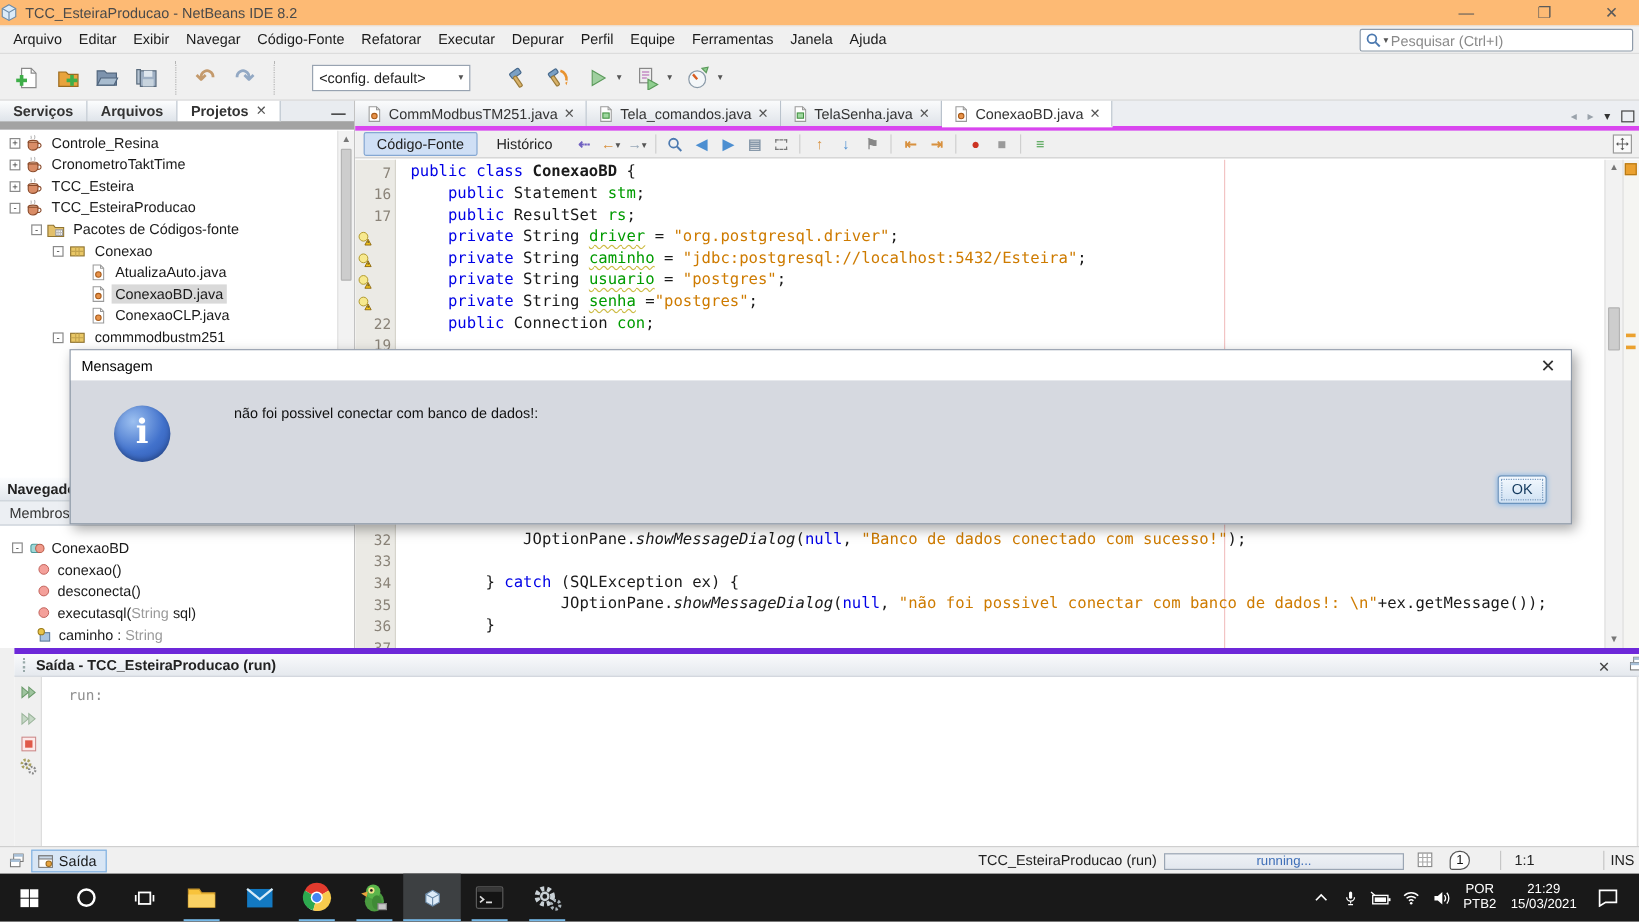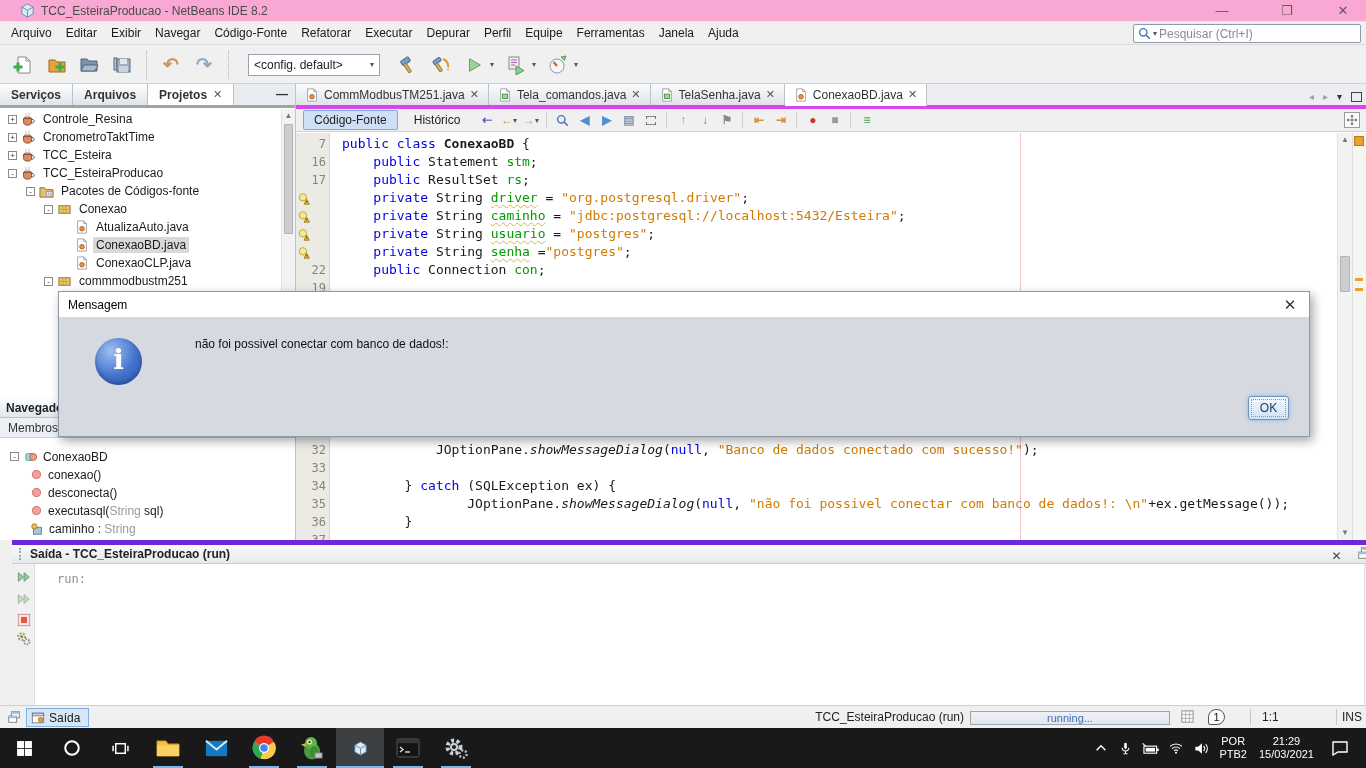--- a/index.html
+++ b/index.html
@@ -3,22 +3,22 @@
 <meta charset="utf-8">
 <style>
   *{margin:0;padding:0;box-sizing:border-box}
   html,body{background:#444}
   #screen{position:relative;width:1366px;height:768px;background:#f0f0f0;overflow:hidden;
     font-family:"Liberation Sans",sans-serif;font-size:12px;color:#1a1a1a}
   .icon{display:inline-flex;align-items:center;justify-content:center;line-height:1}
   .icon svg{display:block}
 
   
-  .titlebar{position:absolute;left:0;top:0;width:100%;height:22px;background:#f9a8d4;
-    display:flex;align-items:center;gap:6px;padding-left:20px;border-bottom:1px solid #e6e6e6}
+  .titlebar{position:absolute;left:0;top:0;width:100%;height:22px;background:#fdba74;
+    display:flex;align-items:center;gap:6px;padding-left:0;border-bottom:1px solid #e6e6e6}
   .title-text{color:#4a4a4a}
   .win-btn{position:absolute;top:0;width:30px;height:22px;text-align:center;line-height:21px;
     color:#5a5a5a;font-size:13px;cursor:default}
 
   
   .menubar{position:absolute;left:0;top:22px;width:100%;height:23px;background:#f0f0f0;
     display:flex;align-items:center;padding-left:4px;border-bottom:1px solid #dcdcdc}
   .menu-item{padding:3px 7px;color:#1a1a1a;cursor:default}
   .search-box{position:absolute;right:5px;top:2px;width:228px;height:19px;background:#fff;
     border:1px solid #8e9baa;border-radius:2px;display:flex;align-items:center;padding:0 4px;gap:2px}
@@ -26,25 +26,25 @@
   .search-box input::placeholder{color:#8a8a8a}
   .dd-arrow{font-size:8px;color:#555}
 
   
   .toolbar{position:absolute;left:0;top:46px;width:100%;height:38px;background:#f0f0f0;
     border-bottom:1px solid #cfcfcf;display:flex;align-items:center;padding-left:8px;gap:3px}
   .tb-btn{width:30px;height:30px;display:flex;align-items:center;justify-content:center;border-radius:2px}
   .tb-sep{width:1px;height:28px;border-left:1px dotted #b4b4b4;margin:0 6px}
   .glyph{font-weight:bold}
   .config-combo{width:132px;height:22px;background:#fff;border:1px solid #98a3b1;display:flex;
-    align-items:center;justify-content:space-between;padding:0 5px;margin:0 10px;color:#222}
+    align-items:center;justify-content:space-between;padding:0 5px;margin:0 22px;color:#222}
 
   
   .explorer{position:absolute;left:0;top:84px;width:296px;height:456px;background:#fff;border-right:1px solid #c2c2c2}
-  .panel-tabs{position:relative;height:24px;background:#e9ecf0;border-bottom:3px solid #a3a3a3;display:flex}
+  .panel-tabs{position:relative;height:24px;background:#e9ecf0;border-bottom:7px solid #a3a3a3;display:flex}
   .panel-tab{display:flex;align-items:center;gap:6px;padding:0 11px;font-weight:bold;color:#333;
     border-right:1px solid #b9c2cc;background:linear-gradient(#fcfdfe,#dfe4ea)}
   .panel-tab.active{background:#fff}
   .tab-close{color:#555;font-size:11px;font-weight:normal}
   .panel-min{position:absolute;right:6px;top:4px;width:14px;height:14px;color:#333;text-align:center;line-height:12px;font-weight:bold}
   .tree-row{position:absolute;height:18px;display:flex;align-items:center;gap:4px;white-space:nowrap}
   .expander{width:9px;height:9px;border:1px solid #8a8a8a;background:#fff;font:8px/7px "Liberation Sans",sans-serif;
     text-align:center;color:#333;flex:none}
   .tree-label{padding:1px 3px}
   .tree-label.selected{background:#d9d9d9}

